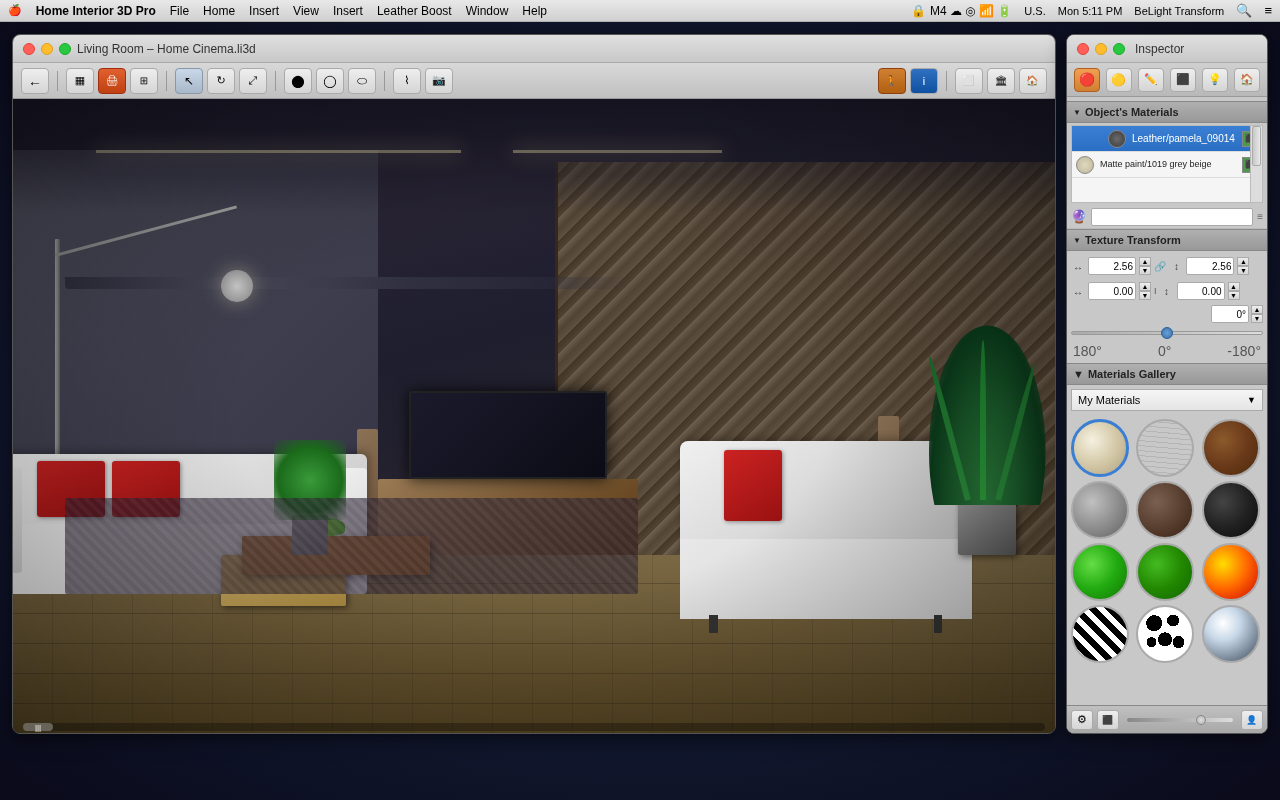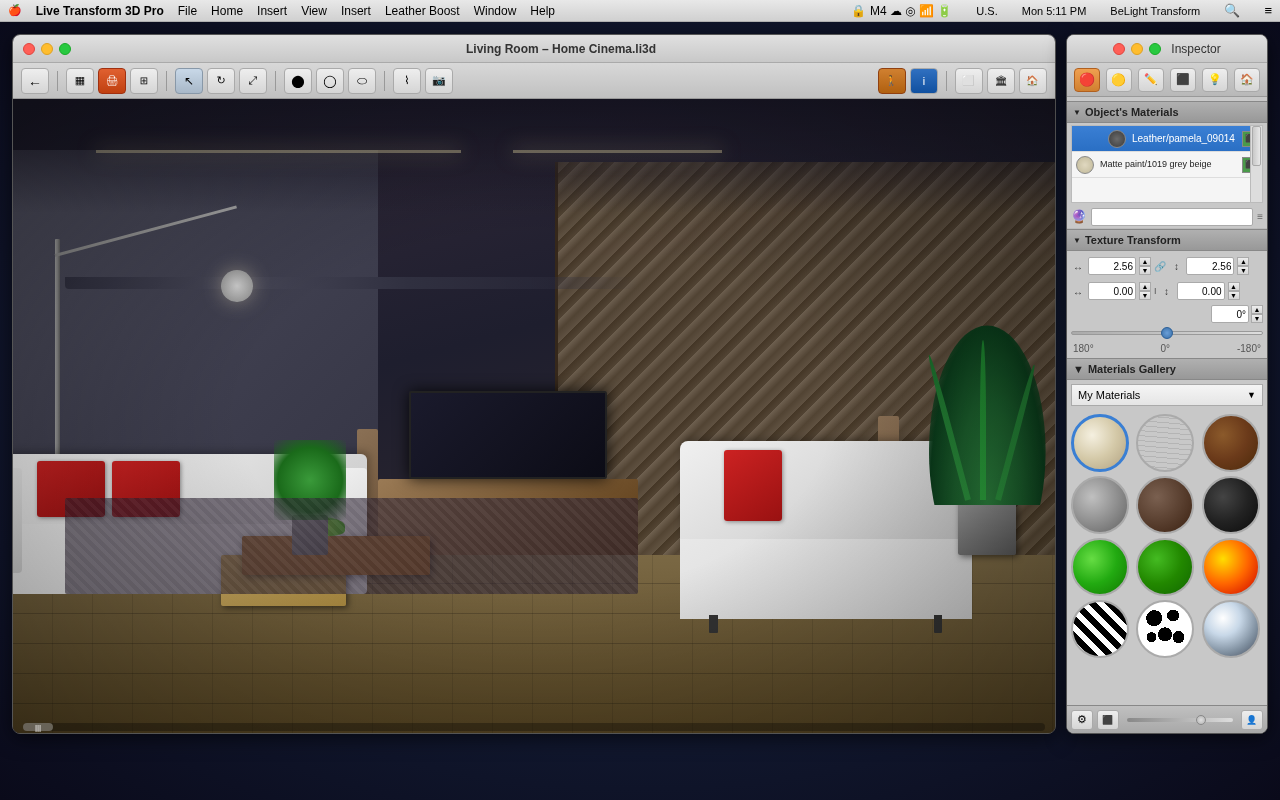--- a/index.html
+++ b/index.html
@@ -28,21 +28,21 @@
     .menubar-item {
       font-size: 12px;
       font-weight: 500;
       color: #000;
       cursor: pointer;
     }
     .menubar-right {
       margin-left: auto;
       display: flex;
       align-items: center;
-      gap: 24px;
+      gap: 12px;
       font-size: 11px;
       text-align: right;
     }
 
     
     .main-container {
       display: flex;
       width: 100%;
       height: calc(100% - 22px);
       padding: 12px;
@@ -77,23 +77,23 @@
       height: 12px;
       border-radius: 50%;
       cursor: pointer;
     }
     .tl-close { background: #ff5f57; border: 1px solid #e0443e; }
     .tl-minimize { background: #ffbd2e; border: 1px solid #dea123; }
     .tl-maximize { background: #28c940; border: 1px solid #1aab29; }
 
     .window-title {
       flex: 1;
-      text-align: center;
+      text-align: left;
       font-size: 12px;
-      font-weight: 700;
+      font-weight: 400;
       color: #333;
     }
 
     
     .toolbar {
       height: 36px;
       background: linear-gradient(to bottom, #d8d8d8, #c0c0c0);
       display: flex;
       align-items: center;
       padding: 0 8px;
@@ -179,21 +179,20 @@
     }
 
     .inspector-titlebar {
       height: 28px;
       background: linear-gradient(to bottom, #e0e0e0, #c8c8c8);
       display: flex;
       align-items: center;
       padding: 0 10px;
       gap: 6px;
       border-bottom: 1px solid #aaa;
-      justify-content: center;
     }
     .inspector-title {
       font-size: 12px;
       font-weight: 500;
       color: #333;
       margin-left: 4px;
     }
 
     
     .inspector-toolbar {
@@ -338,21 +337,21 @@
       top: 50%; transform: translateY(-50%);
       width: 12px; height: 12px;
       background: radial-gradient(circle, #6a9fd8, #3a6fa8);
       border-radius: 50%;
       border: 1px solid #2a5f98;
       cursor: pointer;
     }
     .slider-labels {
       display: flex;
       justify-content: space-between;
-      font-size: 10px;
+      font-size: 14px;
       color: #555;
       padding: 0 2px;
     }
     .rotation-input-row {
       display: flex;
       align-items: center;
       justify-content: flex-end;
       gap: 2px;
       margin-bottom: 2px;
     }
@@ -531,21 +530,21 @@
       background: white;
       border: 1px solid #aaa;
       border-radius: 2px;
     }
   </style>
 </head>
 <body>
 
 <div class="menubar">
   <span>🍎</span>
-  <span style="font-weight:600; font-size:12px;">Live Transform 3D Pro</span>
+  <span style="font-weight:600; font-size:12px;">Home Interior 3D Pro</span>
   <span class="menubar-item">File</span>
   <span class="menubar-item">Home</span>
   <span class="menubar-item">Insert</span>
   <span class="menubar-item">View</span>
   <span class="menubar-item">Insert</span>
   <span class="menubar-item">Leather Boost</span>
   <span class="menubar-item">Window</span>
   <span class="menubar-item">Help</span>
   <div class="menubar-right">
     <span style="font-size:12px;">🔒 M4 ☁ ◎ 📶 🔋</span>

